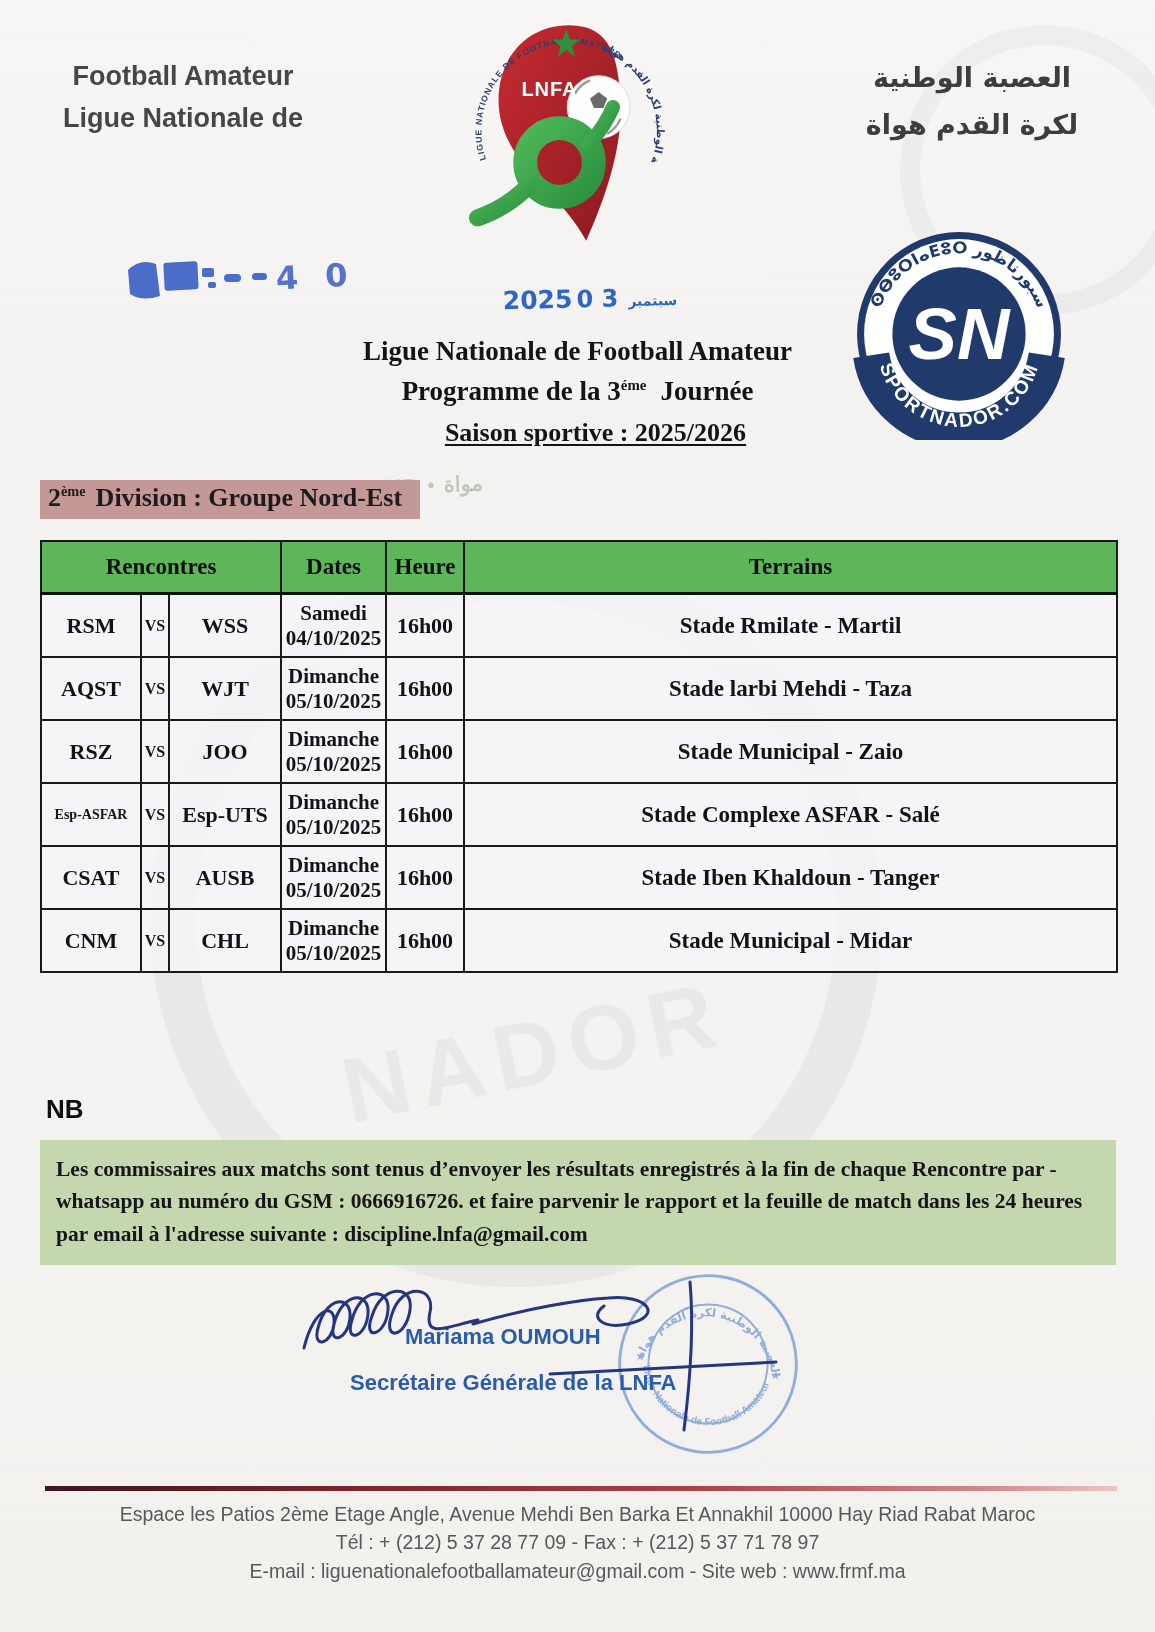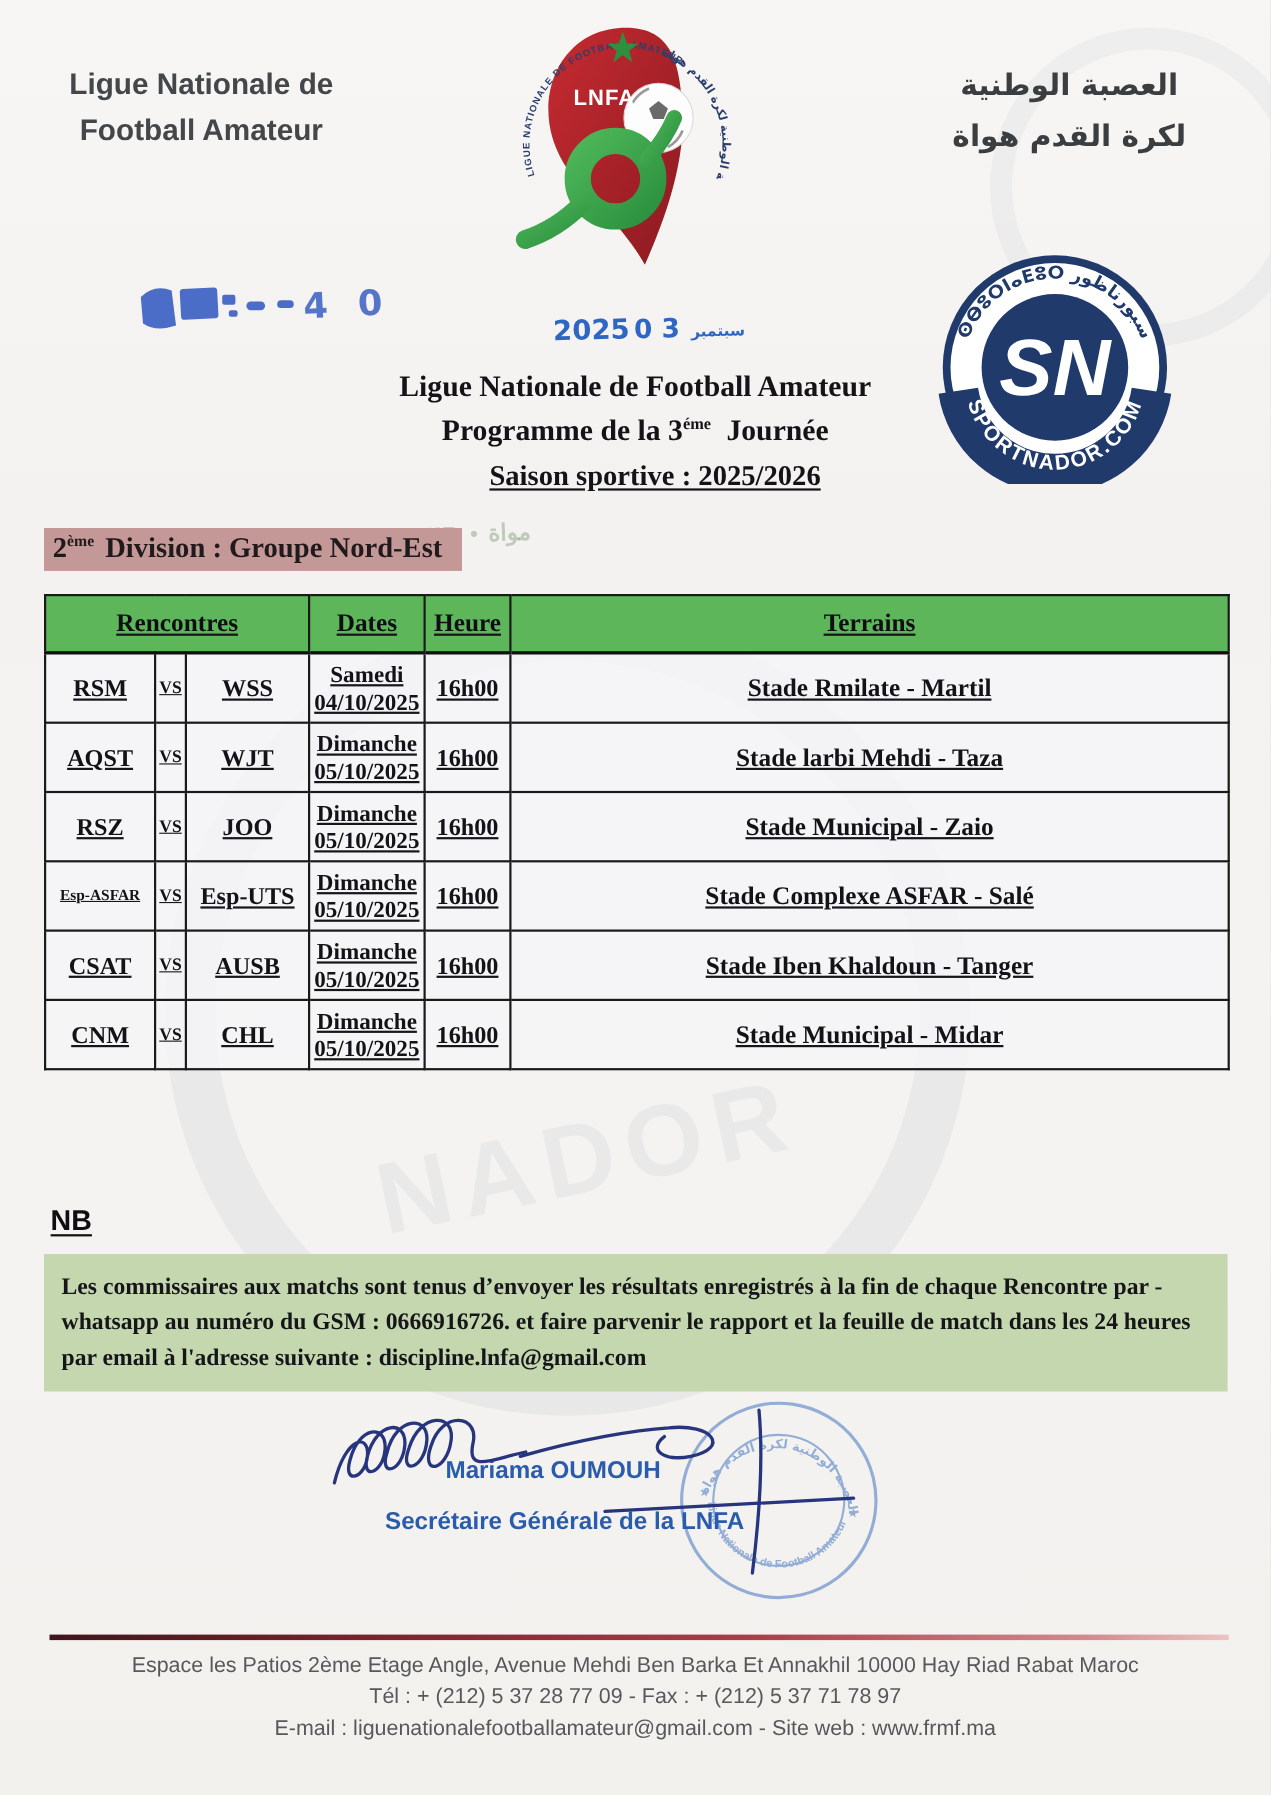--- a/index.html
+++ b/index.html
@@ -37,33 +37,33 @@
   #title-block .t2 sup{font-size:0.55em;}
   #title-block .t2 .gap{margin-left:14px;}
   #title-block .t3{font-size:26px;font-weight:700;margin-top:11px;text-decoration:underline;text-underline-offset:3px;padding-left:36px;}
   
   #section-header{position:absolute;left:40px;top:480px;}
   #section-header .hl{background:#c49896;display:inline-block;padding:3px 18px 6px 8px;
     font-size:26px;font-weight:700;color:#201a1c;}
   #section-header sup{font-size:0.55em;}
   #section-header .gap{margin-left:10px;}
   
-  #schedule{position:absolute;left:40px;top:540px;width:1076px;border-collapse:collapse;table-layout:fixed;text-decoration:underline;}
+  #schedule{position:absolute;left:40px;top:540px;width:1076px;border-collapse:collapse;table-layout:fixed;}
   #schedule th,#schedule td{border:2px solid #1a1a1a;text-align:center;vertical-align:middle;padding:0;}
   #schedule thead th{background:#5eb65a;height:50px;font-size:23px;font-weight:700;color:#0f0f13;
     border-bottom:3px solid #111;}
   #schedule tbody td{height:61px;background:rgba(244,244,247,0.85);font-weight:700;color:#121217;}
   #schedule td.team{font-size:22px;}
   #schedule td.vs{font-size:16px;}
   #schedule td.datec{font-size:21px;line-height:1.15;}
   #schedule td.timec{font-size:22px;}
   #schedule td.venuec{font-size:23px;}
   
   #nb-label{position:absolute;left:46px;top:1094px;font-family:"Liberation Sans",sans-serif;
-    font-weight:800;font-size:26px;color:#0f0f13;text-decoration:underline;text-underline-offset:4px;}
+    font-weight:800;font-size:26px;color:#0f0f13;text-underline-offset:4px;}
   #note-block{position:absolute;left:40px;top:1140px;width:1076px;box-sizing:border-box;
     background:#c4d7ae;padding:13px 16px 15px;font-size:21.5px;font-weight:700;line-height:1.5;color:#15151a;}
   
   #sig-name{position:absolute;left:405px;top:1324px;font-family:"Liberation Sans",sans-serif;
     font-weight:700;font-size:22px;color:#2a5cab;z-index:3;}
   #sig-role{position:absolute;left:350px;top:1370px;font-family:"Liberation Sans",sans-serif;
     font-weight:700;font-size:22px;color:#2a5cab;z-index:3;}
   #sig-scrawl{position:absolute;left:298px;top:1278px;width:480px;height:160px;z-index:5;}
   #round-stamp{position:absolute;left:612px;top:1268px;width:192px;height:192px;opacity:0.8;z-index:2;}
   
@@ -76,22 +76,22 @@
 <body>
 
 <div id="page">
 
   <div class="ghost-ring" id="ghost-ring-main"></div>
   <div class="ghost-ring" id="ghost-ring-top"></div>
   <div id="ghost-big-text">NADOR</div>
   <div id="ghost-arc-fragment">ATEUR • مواة</div>
 
   <div id="org-name">
+    <div>Football Amateur</div>
     <div>Ligue Nationale de</div>
-    <div>Football Amateur</div>
   </div>
 
   <div id="org-name-ar">
     <div>العصبة الوطنية</div>
     <div>لكرة القدم هواة</div>
   </div>
 
   <svg id="lnfa-logo" viewBox="0 0 215 238">
     <defs>
       <linearGradient id="redGrad" x1="0" y1="0" x2="1" y2="1">

